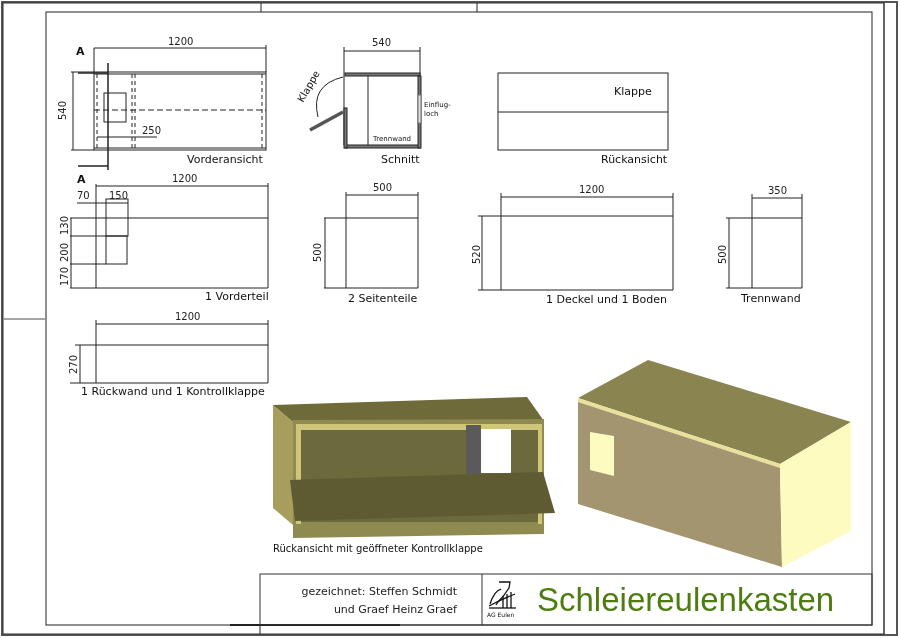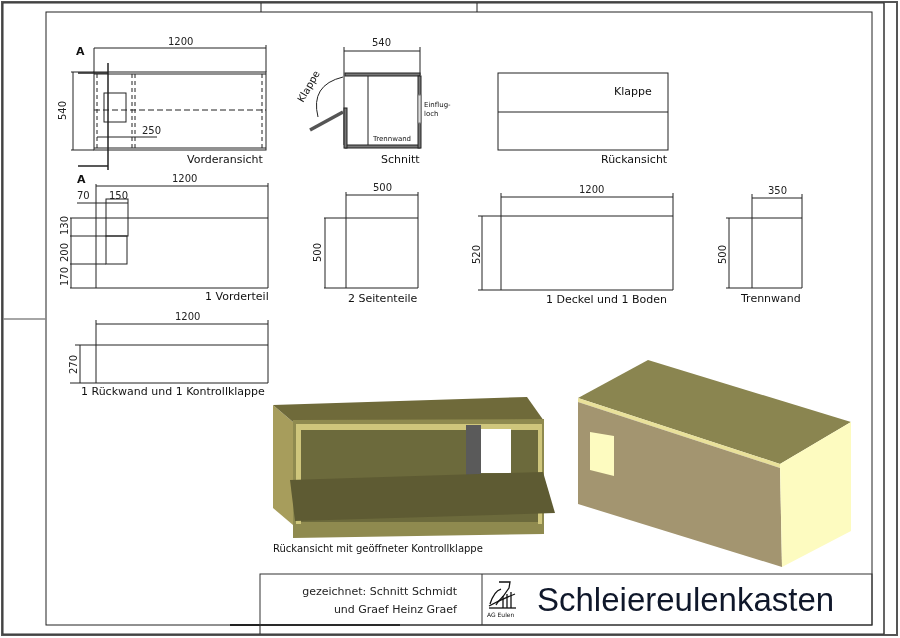--- a/index.html
+++ b/index.html
@@ -2,21 +2,21 @@
 <html><head>
 <meta charset="utf-8">
 <style>
   html, body { margin: 0; padding: 0; background: #ffffff; }
   body { width: 900px; height: 638px; position: relative; overflow: hidden;
          font-family: "DejaVu Sans", sans-serif; }
   #sheet { position: absolute; left: 0; top: 0; width: 900px; height: 638px; }
   .lbl { font-family: "DejaVu Sans", sans-serif; fill: #111; }
   .dim { font-family: "DejaVu Sans", sans-serif; fill: #222; font-size: 10px; }
   .title-text { position: absolute; left: 537px; top: 580px; width: 330px; height: 40px;
-    font-family: "Liberation Sans", sans-serif; font-size: 33px; color: #0f172a; line-height: 40px; }
+    font-family: "Liberation Sans", sans-serif; font-size: 33px; color: #4d7c0f; line-height: 40px; }
   .author { position: absolute; font-family: "DejaVu Sans", sans-serif; font-size: 11px; color: #222;
     text-align: right; width: 180px; }
   .logo-cap { position: absolute; left: 487px; top: 611px; font-family: "DejaVu Sans", sans-serif;
     font-size: 6px; color: #111; }
 </style>
 </head>
 <body>
 
 <svg id="sheet" width="900" height="638" viewBox="0 0 900 638" xmlns="http://www.w3.org/2000/svg">
 
@@ -189,16 +189,16 @@
   <g stroke="none">
     <polygon points="578,398 648,360 851,422 780,464" fill="#8a8550"></polygon>
     <polygon points="578,398 780,464 780,468 578,402" fill="#e9e19a"></polygon>
     <polygon points="578,402 780,468 782,567 578,504" fill="#a39570"></polygon>
     <polygon points="780,464 851,422 851,531 782,567" fill="#fdfbc0"></polygon>
     <polygon points="590,432 614,436 614,476 590,470" fill="#fdfbc0"></polygon>
   </g>
 
 </svg>
 
-<div class="author" style="left:277px; top:585px;">gezeichnet: Schnitt Schmidt</div>
+<div class="author" style="left:277px; top:585px;">gezeichnet: Steffen Schmidt</div>
 <div class="author" style="left:277px; top:603px;">und Graef Heinz Graef</div>
 <div class="logo-cap">AG Eulen</div>
 <div class="title-text">Schleiereulenkasten</div>
 
 </body></html>

